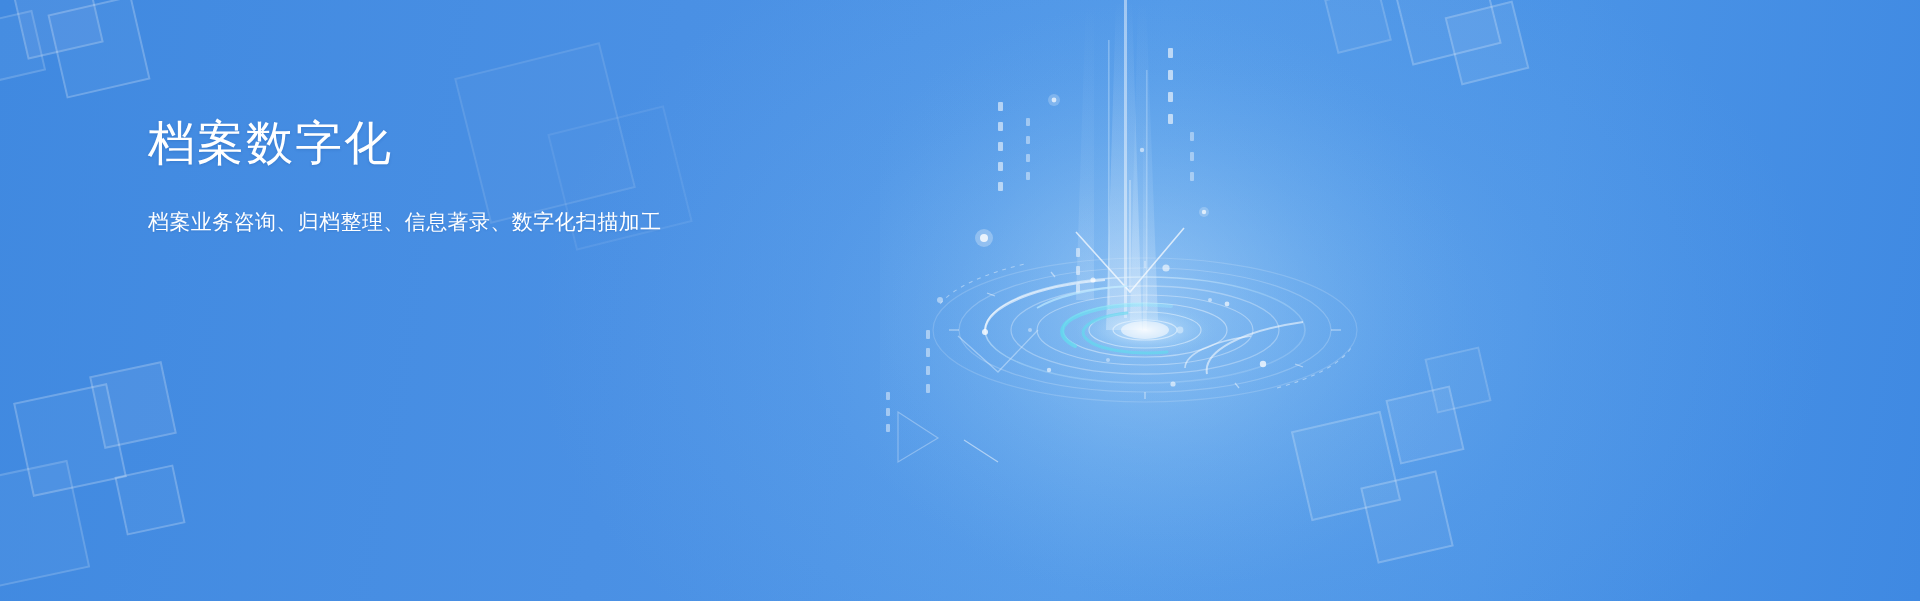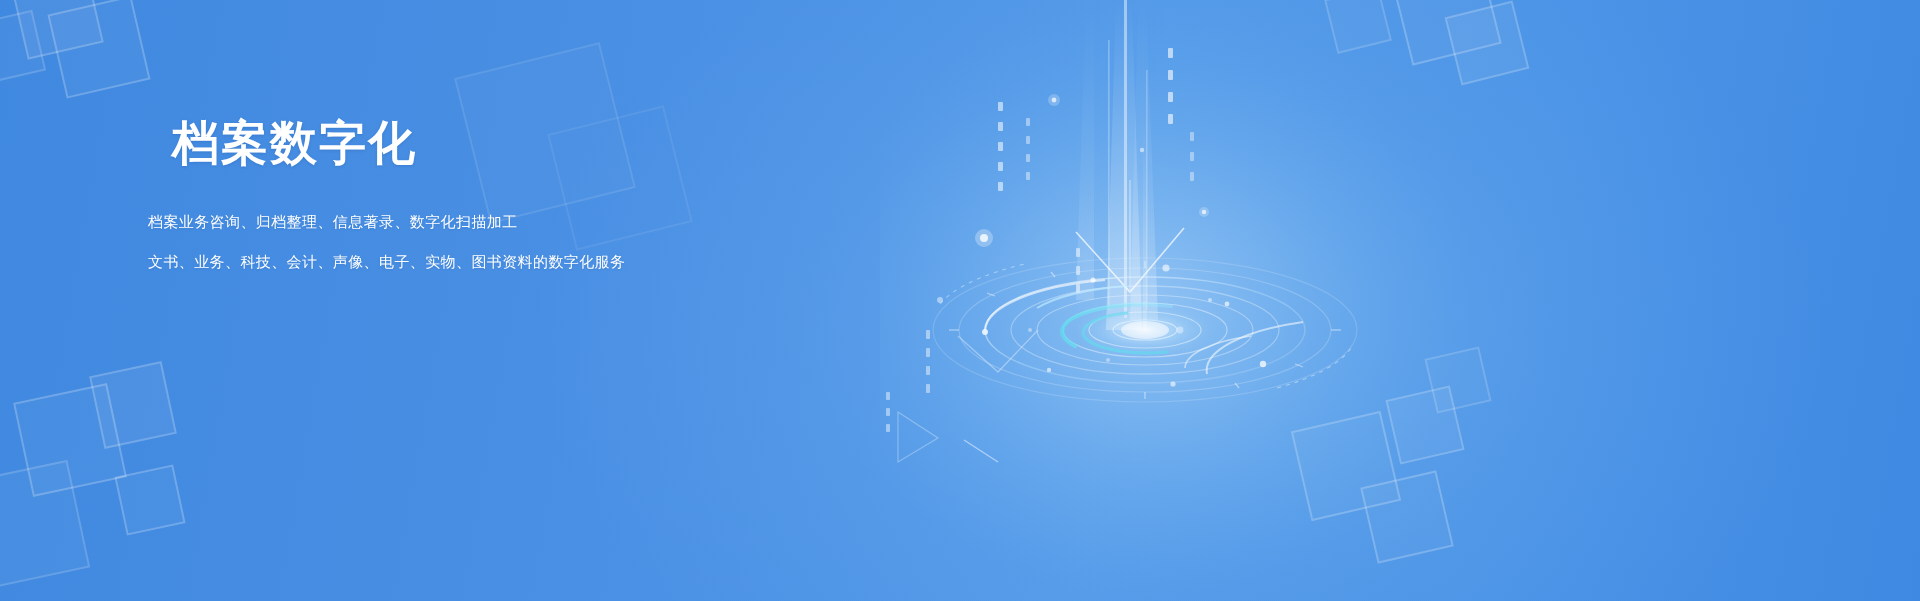--- a/index.html
+++ b/index.html
@@ -60,30 +60,29 @@
   
   .copy{
     position:absolute;
     left:148px; top:112px;
     width:760px;
     color:#ffffff;
   }
   .title{
     font-size:47px;
     line-height:62px;
-    font-weight:700;
+    font-weight:400;
     letter-spacing:2px;
     color:#ffffff;
     text-shadow:0 1px 3px rgba(20,70,140,0.22);
     white-space:nowrap;
-    margin-left:24px;
   }
   .sub-list{ margin-top:28px; }
   .sub{
-    font-size:15px;
+    font-size:21px;
     line-height:40px;
     font-weight:400;
     letter-spacing:0.4px;
     color:#ffffff;
     white-space:nowrap;
     text-shadow:0 1px 2px rgba(20,70,140,0.16);
   }
 
   
   .tech{
@@ -288,17 +287,16 @@
         <rect x="6" y="408" width="4" height="8" rx="1"></rect>
         <rect x="6" y="424" width="4" height="8" rx="1"></rect>
       </g>
     </svg>
   </div>
 
   <div class="copy">
     <div class="title">档案数字化</div>
     <div class="sub-list">
       <div class="sub">档案业务咨询、归档整理、信息著录、数字化扫描加工</div>
-      <div class="sub">文书、业务、科技、会计、声像、电子、实物、图书资料的数字化服务</div>
     </div>
   </div>
 
 </div>
 
 </body></html>

